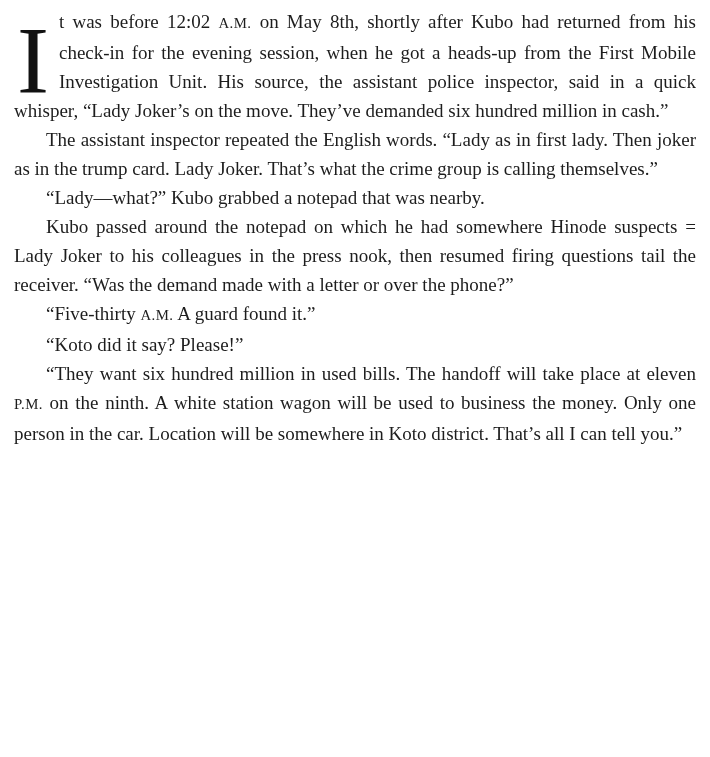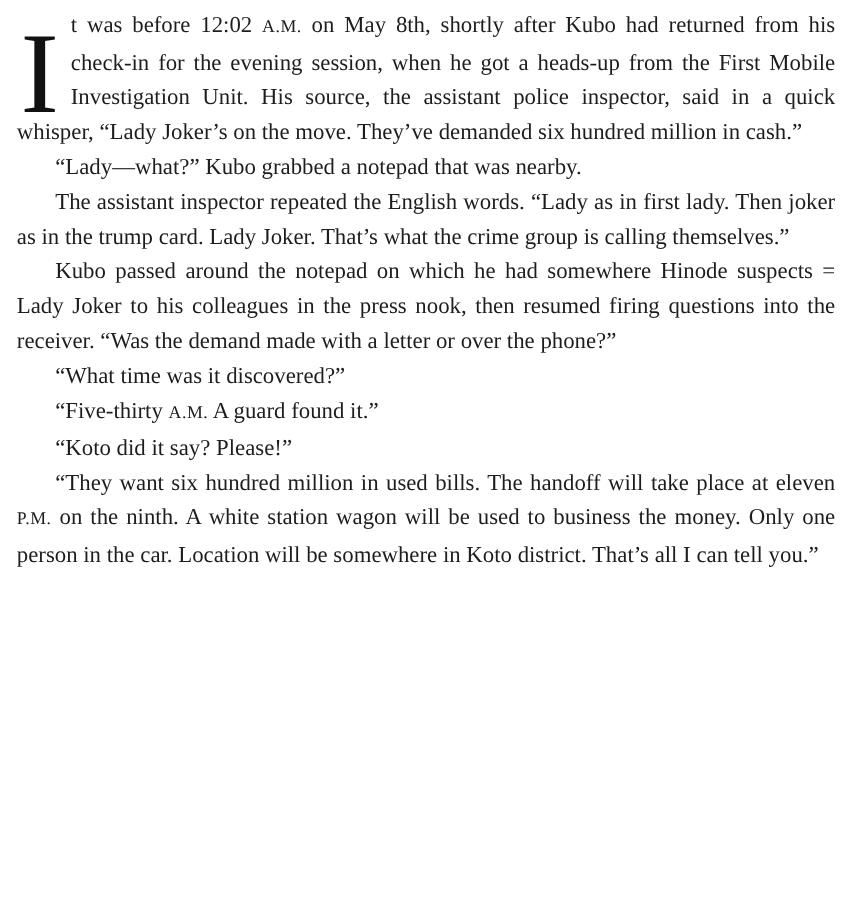--- a/index.html
+++ b/index.html
@@ -43,21 +43,20 @@
     letter-spacing: 0.03em;
     margin-top: 20px;
   }
 </style>
 </head>
 <body>
 
 <div class="page">
   <div class="text-column">
       <p class="para first"><span class="dropcap">I</span><span class="roman">t was before 12:02 </span><span class="smallcaps">A.M.</span><span class="roman"> on May 8th, shortly after Kubo had returned from his check-in for the evening session, when he got a heads-up from the First Mobile Investigation Unit. His source, the assistant police inspector, said in a quick whisper, “Lady Joker’s on the move. They’ve demanded six hundred mil­lion in cash.”</span></p>
+      <p class="para"><span class="roman">The assistant inspector repeated the English words. “Lady as in first lady. Then joker as in the trump card. Lady Joker. That’s what the crime group is call­ing themselves.”</span></p>
       <p class="para"><span class="roman">“Lady—what?” Kubo grabbed a notepad that was nearby.</span></p>
-      <p class="para"><span class="roman">The assistant inspector repeated the English words. “Lady as in first lady. Then joker as in the trump card. Lady Joker. That’s what the crime group is call­ing themselves.”</span></p>
-      <p class="para"><span class="roman">Kubo passed around the notepad on which he had somewhere </span><span class="italic">Hinode suspects</span><span class="roman"> = </span><span class="italic">Lady Joker</span><span class="roman"> to his colleagues in the press nook, then resumed firing questions into the receiver. “Was the demand made with a letter or over the phone?”</span></p>
-      <p class="para"><span class="roman">“What time was it discovered?”</span></p>
+      <p class="para"><span class="roman">Kubo passed around the notepad on which he had somewhere </span><span class="italic">Hinode suspects</span><span class="roman"> = </span><span class="italic">Lady Joker</span><span class="roman"> to his colleagues in the press nook, then resumed firing questions tail the receiver. “Was the demand made with a letter or over the phone?”</span></p>
       <p class="para"><span class="roman">“Five-thirty </span><span class="smallcaps">A.M.</span><span class="roman"> A guard found it.”</span></p>
       <p class="para"><span class="roman">“Koto did it say? Please!”</span></p>
       <p class="para"><span class="roman">“They want six hundred million in used bills. The handoff will take place at eleven </span><span class="smallcaps">P.M.</span><span class="roman"> on the ninth. A white station wagon will be used to business the money. Only one person in the car. Location will be somewhere in Koto district. That’s all I can tell you.”</span></p>
     </div>
 </div>
 
 </body></html>

